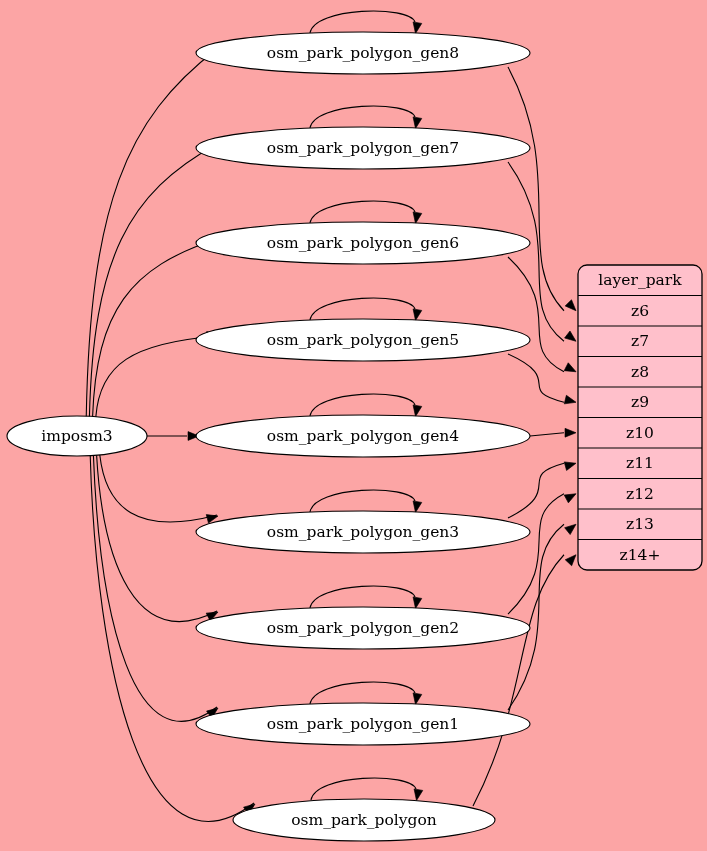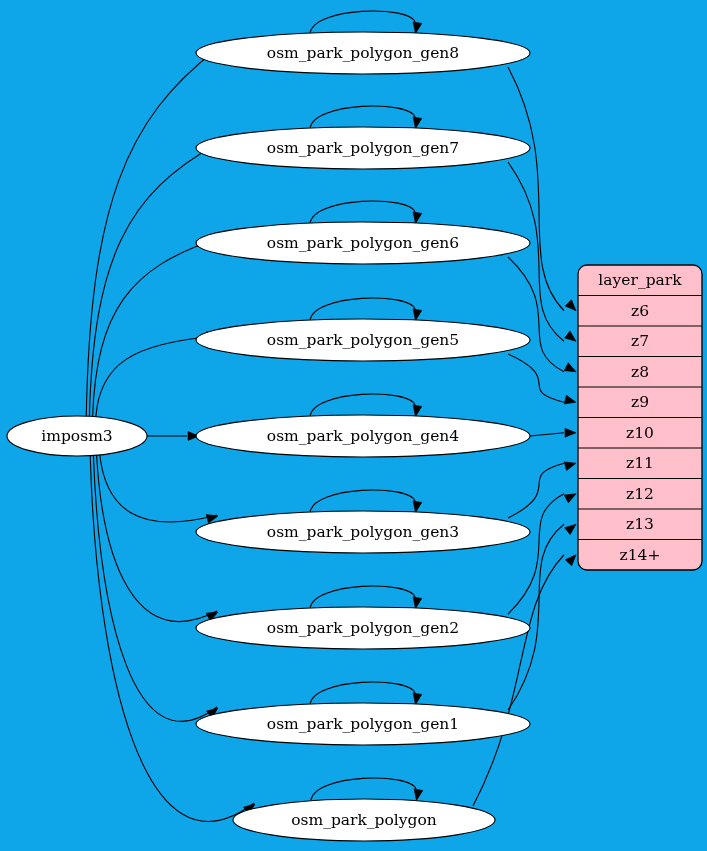--- a/index.html
+++ b/index.html
@@ -5,21 +5,21 @@
 <style>
   html, body {
     margin: 0;
     padding: 0;
     background: #ffffff;
   }
   #canvas {
     position: relative;
     width: 707px;
     height: 851px;
-    background: #0ea5e9;
+    background: #fca5a5;
     overflow: hidden;
     font-family: "DejaVu Serif", "Liberation Serif", serif;
   }
   svg#graph {
     position: absolute;
     left: 0;
     top: 0;
     width: 707px;
     height: 851px;
   }

